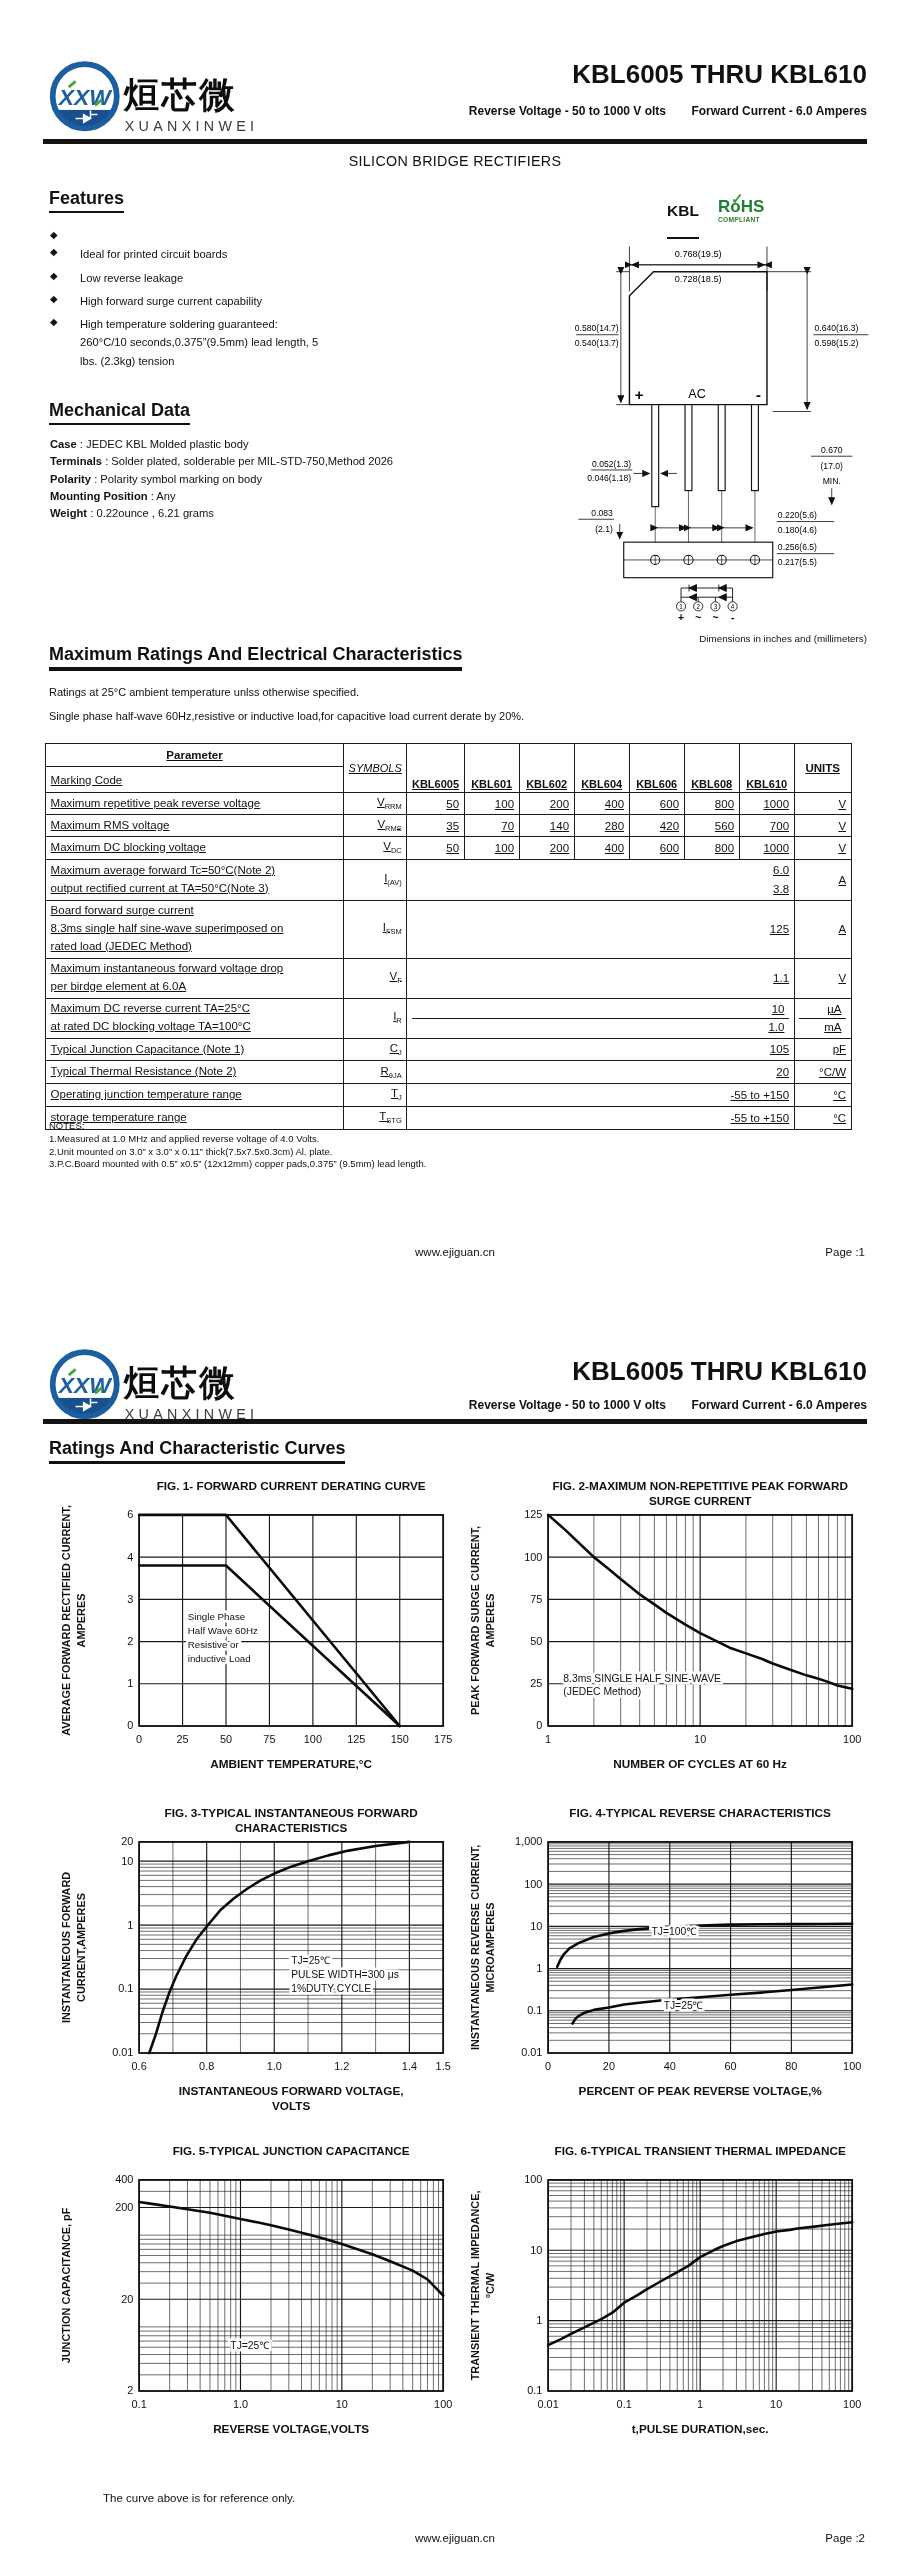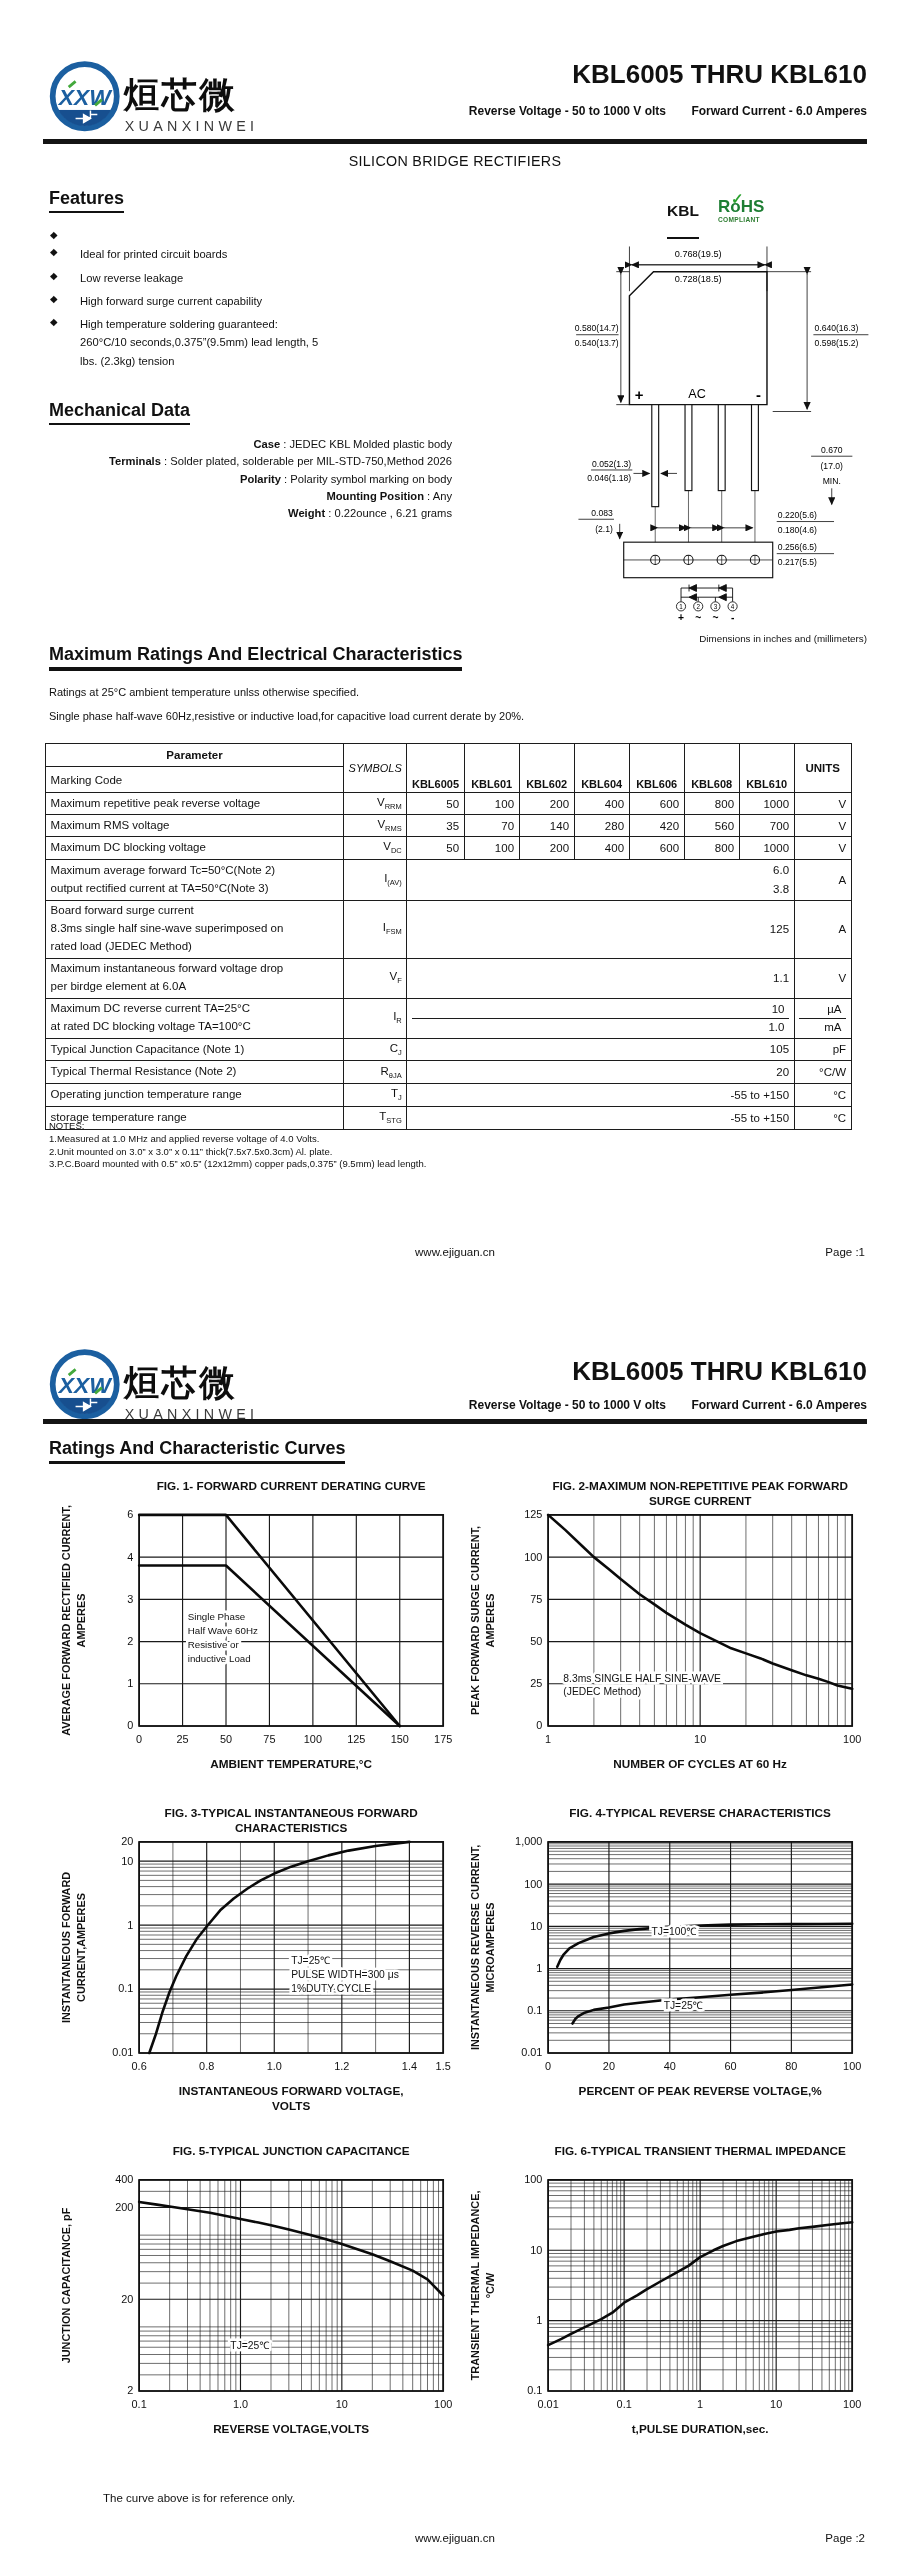--- a/index.html
+++ b/index.html
@@ -15,37 +15,37 @@
   .doc-sub{position:absolute;right:43px;top:104px;font-size:12px;font-weight:bold;}
   .doc-sub span{margin-left:22px;}
   .rule{position:absolute;left:43px;right:43px;height:5.2px;background:#141414;}
   .family{position:absolute;left:0;right:0;top:153px;text-align:center;font-size:14.3px;font-weight:normal;letter-spacing:0.3px;}
 
   .h2{position:absolute;font-size:18px;font-weight:bold;border-bottom:2.9px solid #111;padding-bottom:2.3px;}
   .features-list{position:absolute;left:50px;top:228px;width:379px;font-size:11.2px;}
   .feat{display:flex;margin-bottom:5.2px;}
   .feat .dia{width:30px;font-size:9.8px;padding-top:1.1px;}
   .feat .lines div{line-height:1.62;}
-  .mech-list{position:absolute;left:50px;top:437px;width:402px;font-size:11.2px;text-align:right;}
+  .mech-list{position:absolute;left:50px;top:437px;width:402px;font-size:11.2px;}
   .mech-list p{margin:0 0 2.3px 0;line-height:1.34;}
   .mech-list b{font-weight:bold;}
 
   .kbl-label{position:absolute;left:667px;top:202px;font-size:15.5px;font-weight:bold;
              border-bottom:2.9px solid #111;padding-bottom:17px;}
   .rohs{position:absolute;left:718px;top:197px;width:69px;text-align:left;}
   .rohs-main{font-size:17px;font-weight:bold;color:#1e7e34;letter-spacing:0px;}
   .rohs-check{position:absolute;left:13px;top:-6.9px;color:#2aa12e;font-size:15px;font-weight:bold;}
   .rohs-sub{display:block;font-size:6.6px;font-weight:bold;color:#2e7d32;letter-spacing:0.3px;margin-top:-1.1px;}
   .dim-caption{position:absolute;right:43px;top:633px;font-size:9.8px;}
 
   .cond{position:absolute;left:49px;font-size:11px;}
   .tbl-wrap{position:absolute;left:45px;top:743px;}
   table.ratings{border-collapse:collapse;table-layout:fixed;font-size:11.5px;}
   table.ratings th,table.ratings td{border:1.1px solid #1c1c1c;padding:1.7px 4.6px;overflow:hidden;}
-  table.ratings{border:1.7px solid #1c1c1c;}
+  table.ratings{border:1.7px solid #1c1c1c;text-decoration:underline;}
   th.param-h{font-size:11.5px;font-weight:bold;text-align:center;height:23px;}
   th.marking{font-weight:normal;text-align:left;height:26px;vertical-align:middle;}
   th.sym-h{font-style:italic;font-weight:normal;font-size:11px;text-align:center;}
   th.model-h{font-size:11px;font-weight:bold;text-align:center;vertical-align:bottom;padding-bottom:9.2px;}
   th.units-h{font-size:11.5px;font-weight:bold;text-align:center;}
   td.param{text-align:left;padding-left:5.7px;}
   td.param div{line-height:1.55;}
   td.sym,td.val,td.unit{text-align:right;}
   td.sym sub{font-size:7.5px;}
   .stack2 div{line-height:1.6;}

